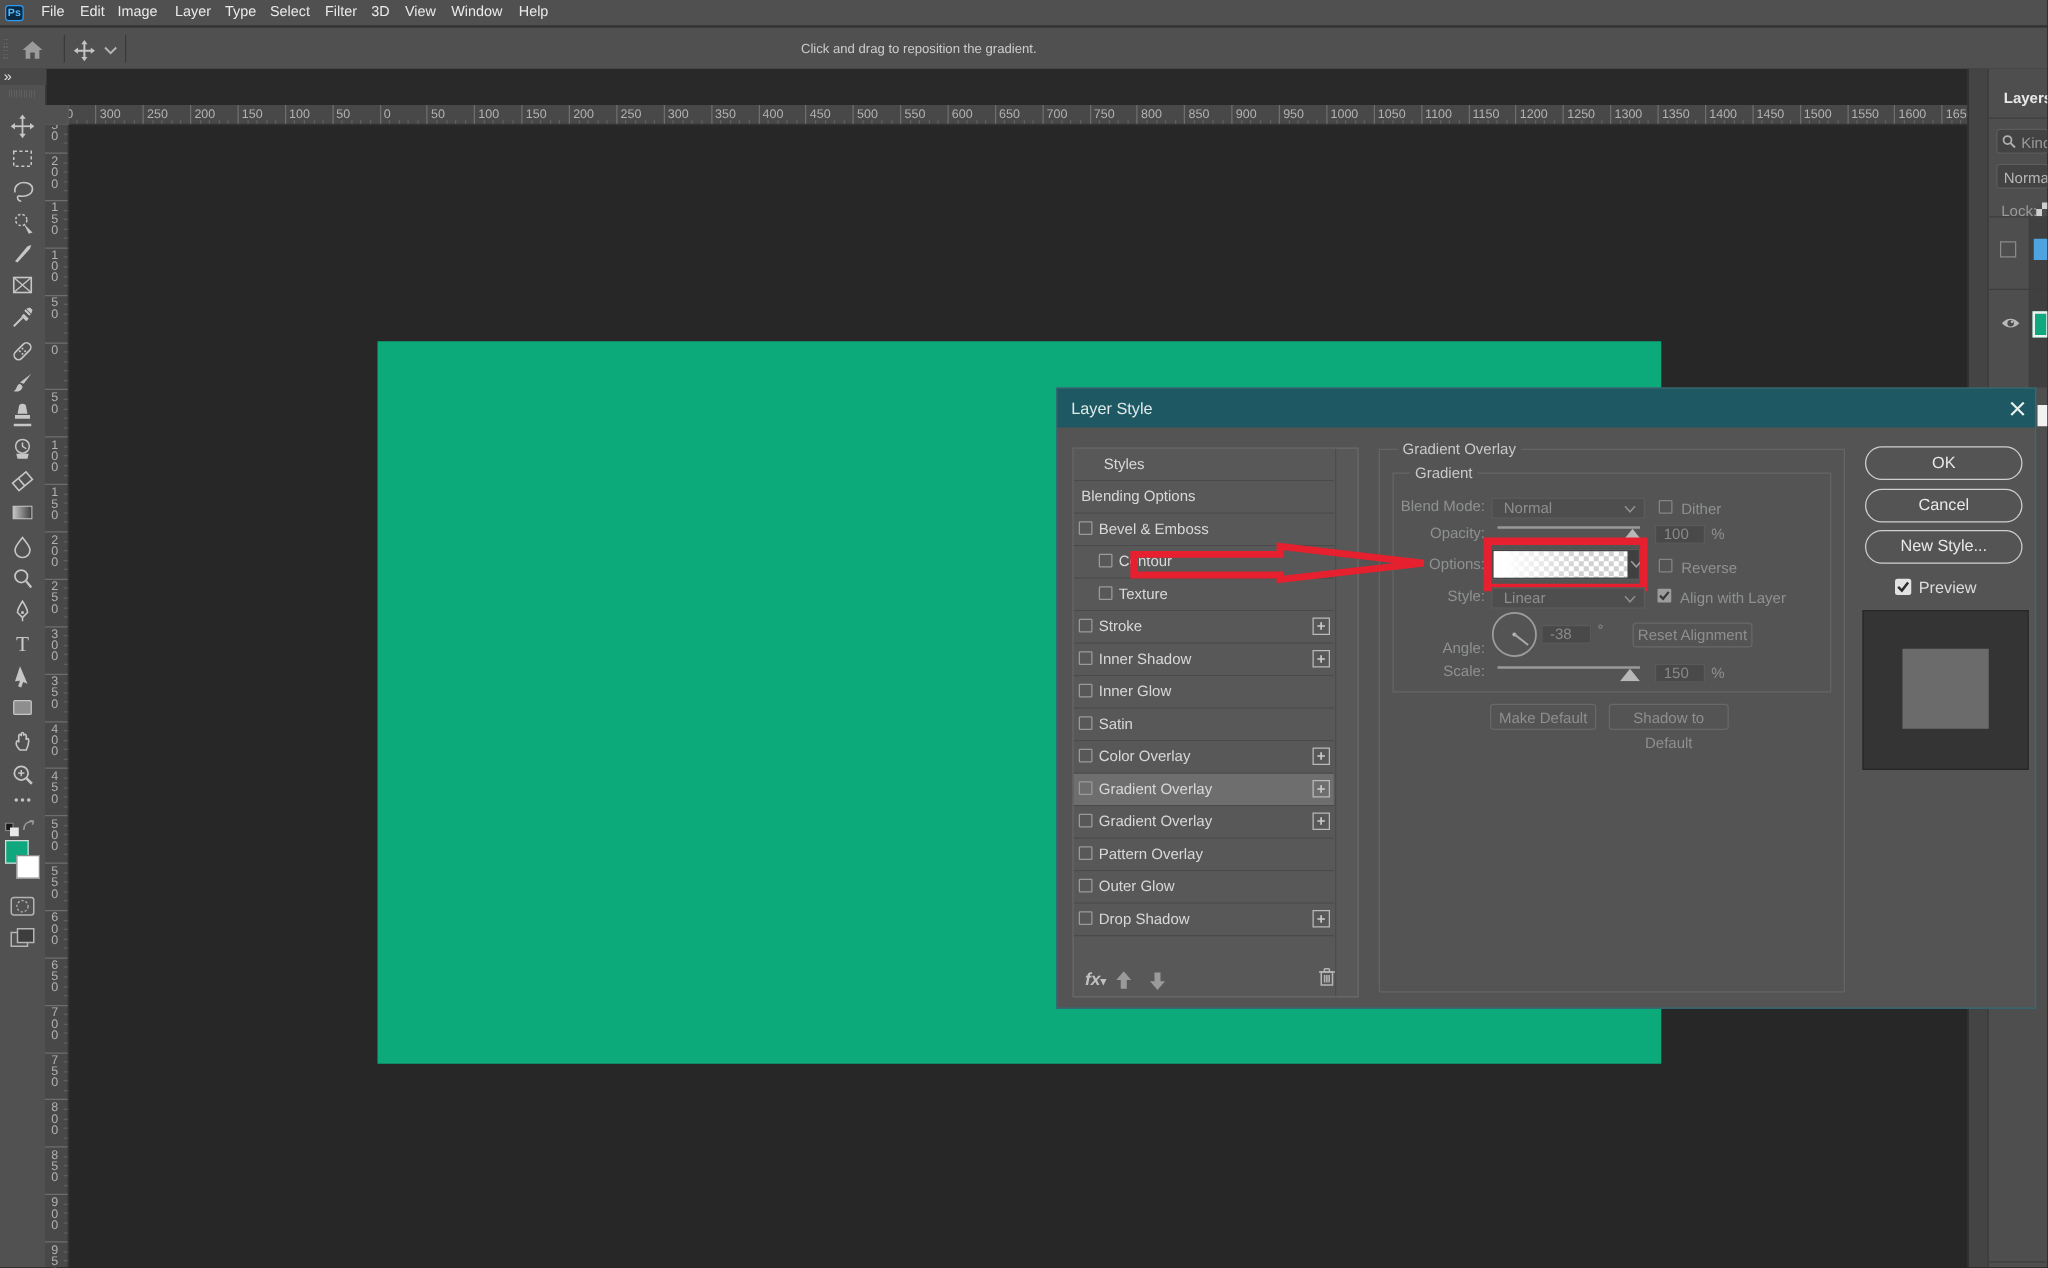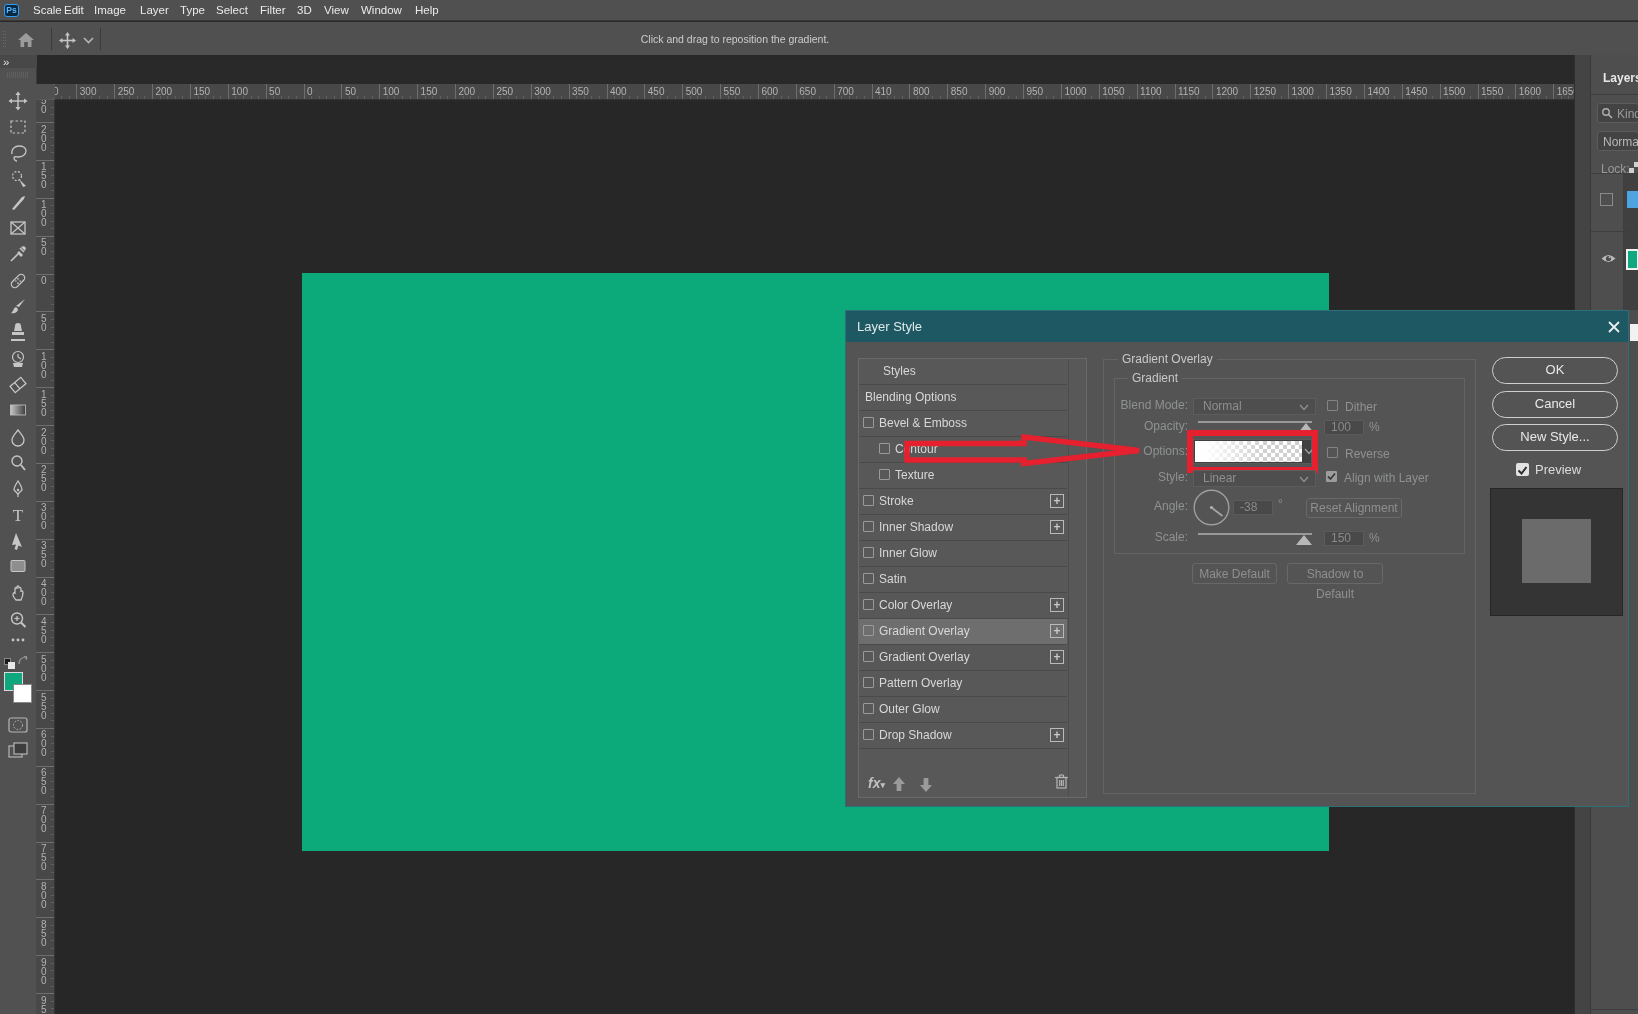--- a/index.html
+++ b/index.html
@@ -44,21 +44,21 @@
   .lstcb { position:absolute; top:6px; width:11px; height:11px; border:1px solid #9a9a9a; border-radius:1px; }
   .plus { position:absolute; top:5px; right:3px; width:14px; height:14px; border:1px solid #b9b9b9;
        color:#c9c9c9; text-align:center; line-height:12px; font-size:12px; font-weight:bold; }
 </style>
 </head>
 <body>
 <div id="stage">
 
 <div class="abs" id="menubar"></div>
 <div id="pslogo">Ps</div>
-<div class="menuitem" style="left:33px;">Scale</div>
+<div class="menuitem" style="left:33px;">File</div>
 <div class="menuitem" style="left:64px;">Edit</div>
 <div class="menuitem" style="left:94px;">Image</div>
 <div class="menuitem" style="left:140px;">Layer</div>
 <div class="menuitem" style="left:180px;">Type</div>
 <div class="menuitem" style="left:216px;">Select</div>
 <div class="menuitem" style="left:260px;">Filter</div>
 <div class="menuitem" style="left:297px;">3D</div>
 <div class="menuitem" style="left:324px;">View</div>
 <div class="menuitem" style="left:361px;">Window</div>
 <div class="menuitem" style="left:415px;">Help</div>
@@ -336,21 +336,21 @@
       <div style="position:absolute; left:775.0px; top:12px; width:1px; height:4px; background:#5f5f5f;"></div>
       <div style="position:absolute; left:782.5px; top:12px; width:1px; height:4px; background:#5f5f5f;"></div>
       <div style="position:absolute; left:790.1px; top:12px; width:1px; height:4px; background:#5f5f5f;"></div>
       <div style="position:absolute; left:797.7px; top:0; width:1px; height:16px; background:#6e6e6e;"></div>
       <div style="position:absolute; left:801.2px; top:2px; color:#b2b2b2; font-size:10px;">700</div>
       <div style="position:absolute; left:805.3px; top:12px; width:1px; height:4px; background:#5f5f5f;"></div>
       <div style="position:absolute; left:812.8px; top:12px; width:1px; height:4px; background:#5f5f5f;"></div>
       <div style="position:absolute; left:820.4px; top:12px; width:1px; height:4px; background:#5f5f5f;"></div>
       <div style="position:absolute; left:828.0px; top:12px; width:1px; height:4px; background:#5f5f5f;"></div>
       <div style="position:absolute; left:835.5px; top:0; width:1px; height:16px; background:#6e6e6e;"></div>
-      <div style="position:absolute; left:839.0px; top:2px; color:#b2b2b2; font-size:10px;">410</div>
+      <div style="position:absolute; left:839.0px; top:2px; color:#b2b2b2; font-size:10px;">750</div>
       <div style="position:absolute; left:843.1px; top:12px; width:1px; height:4px; background:#5f5f5f;"></div>
       <div style="position:absolute; left:850.7px; top:12px; width:1px; height:4px; background:#5f5f5f;"></div>
       <div style="position:absolute; left:858.3px; top:12px; width:1px; height:4px; background:#5f5f5f;"></div>
       <div style="position:absolute; left:865.8px; top:12px; width:1px; height:4px; background:#5f5f5f;"></div>
       <div style="position:absolute; left:873.4px; top:0; width:1px; height:16px; background:#6e6e6e;"></div>
       <div style="position:absolute; left:876.9px; top:2px; color:#b2b2b2; font-size:10px;">800</div>
       <div style="position:absolute; left:881.0px; top:12px; width:1px; height:4px; background:#5f5f5f;"></div>
       <div style="position:absolute; left:888.6px; top:12px; width:1px; height:4px; background:#5f5f5f;"></div>
       <div style="position:absolute; left:896.1px; top:12px; width:1px; height:4px; background:#5f5f5f;"></div>
       <div style="position:absolute; left:903.7px; top:12px; width:1px; height:4px; background:#5f5f5f;"></div>
@@ -742,21 +742,21 @@
  </g>
       </svg>
       <div class="groupbox" style="left:257px; top:48px; width:373px; height:435px;"></div>
       <div class="grouplabel" style="left:272px; top:42px;">Gradient Overlay</div>
       <div class="groupbox" style="left:268px; top:67px; width:351px; height:176px;"></div>
       <div class="grouplabel" style="left:282px; top:61px;">Gradient</div>
       <div class="dimlabel" style="left:142px; top:87px; width:200px;">Blend Mode:</div>
       <div class="dimlabel" style="left:142px; top:108px; width:200px;">Opacity:</div>
       <div class="dimlabel" style="left:142px; top:133px; width:200px;">Options:</div>
       <div class="dimlabel" style="left:142px; top:159px; width:200px;">Style:</div>
-      <div class="dimlabel" style="left:142px; top:188px; width:200px;">Angle:</div>
+      <div class="dimlabel" style="left:142px; top:200px; width:200px;">Angle:</div>
       <div class="dimlabel" style="left:142px; top:219px; width:200px;">Scale:</div>
       <div class="dd" style="left:347px; top:87px; width:123px;">Normal<svg style="position:absolute; right:6px; top:5px;" width="10" height="7" viewBox="0 0 10 7">
           <path d="M1 1 L5 5.5 L9 1" stroke="#8e8e8e" stroke-width="1.3" fill="none"></path>
         </svg></div>
       <div class="cb" style="left:481px; top:89px;"></div>
       <div class="cblabel" style="left:499px; top:89px;">Dither</div>
       <div style="position:absolute; left:352px; top:110px; width:114px; height:2px; background:#999999;"></div>
       <svg style="position:absolute; left:452px; top:112px;" width="16" height="10" viewBox="0 0 16 10">
         <path d="M8 0 L16 10 L0 10 Z" fill="#b8b8b8"></path>
       </svg>

